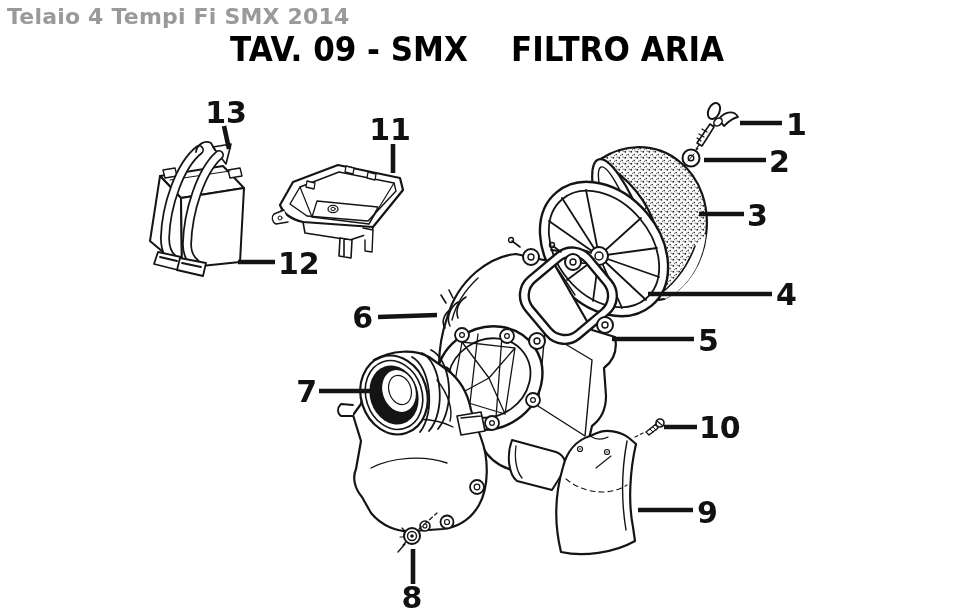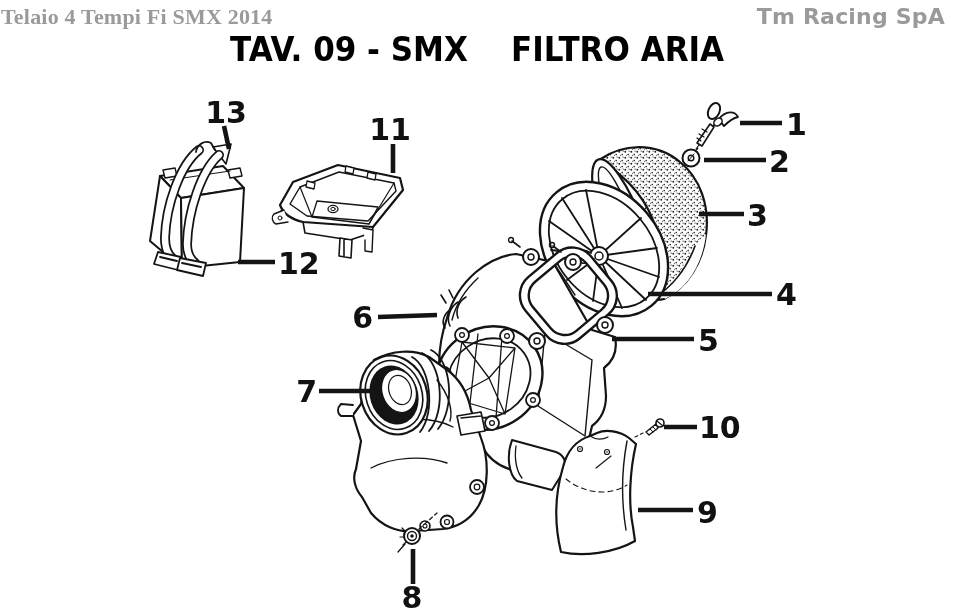--- a/index.html
+++ b/index.html
@@ -1,31 +1,30 @@
 <!DOCTYPE html>
 <html><head>
 <meta charset="utf-8">
 <style>
   html,body{margin:0;padding:0;background:#fff;}
   .stage{position:relative;width:954px;height:612px;background:#fff;overflow:hidden;
          font-family:"DejaVu Sans","Liberation Sans",sans-serif;}
   .hdr{position:absolute;top:4px;font-size:22px;font-weight:bold;color:#9a9a9a;letter-spacing:.2px;}
-  .hdr-left{left:1px;font-family:Liberation Serif, serif;}
+  .hdr-left{left:7px;}
   .hdr-right{right:9px;}
   .title{position:absolute;top:30px;left:0;right:0;text-align:center;font-size:33px;
          font-weight:bold;color:#000;white-space:pre;transform:scaleX(.94);}
   svg{position:absolute;left:0;top:0;}
   .callout{font-size:30px;font-weight:bold;fill:#111;}
 </style>
 </head>
 <body>
 
 <div class="stage">
   <div class="hdr hdr-left">Telaio 4 Tempi Fi SMX 2014</div>
-  <div class="hdr hdr-right">Tm Racing SpA</div>
   <div class="title">TAV. 09 - SMX    FILTRO ARIA</div>
 
   <svg viewBox="0 0 954 612" width="954" height="612">
     <defs>
       <pattern id="stipple" width="6" height="6" patternUnits="userSpaceOnUse">
         <rect width="6" height="6" fill="#ffffff"></rect>
         <circle cx="1.3" cy="1.8" r="0.95" fill="#262626"></circle>
         <circle cx="4.2" cy="4.6" r="0.8" fill="#262626"></circle>
         <circle cx="5.1" cy="1.1" r="0.6" fill="#262626"></circle>
         <circle cx="2.6" cy="5.3" r="0.55" fill="#262626"></circle>

